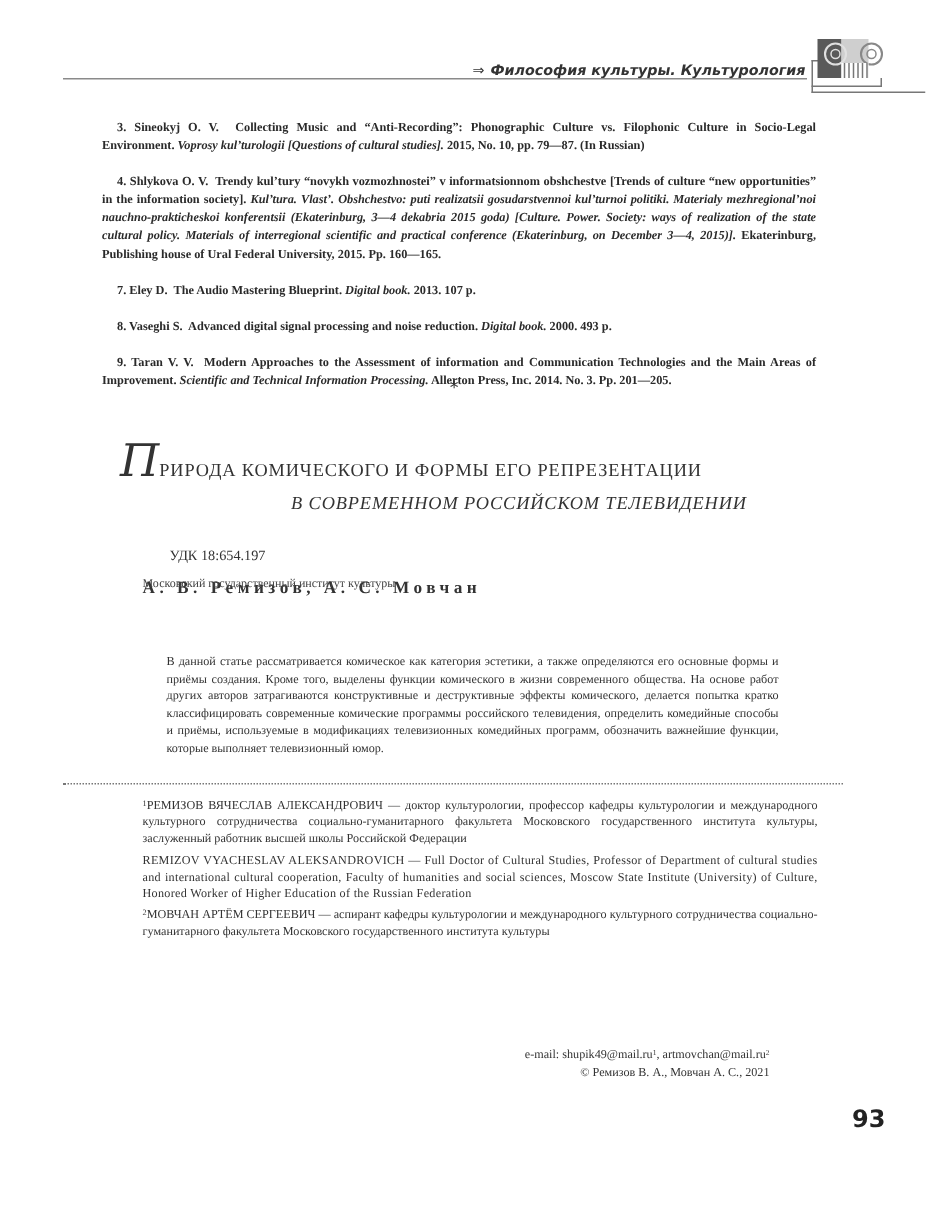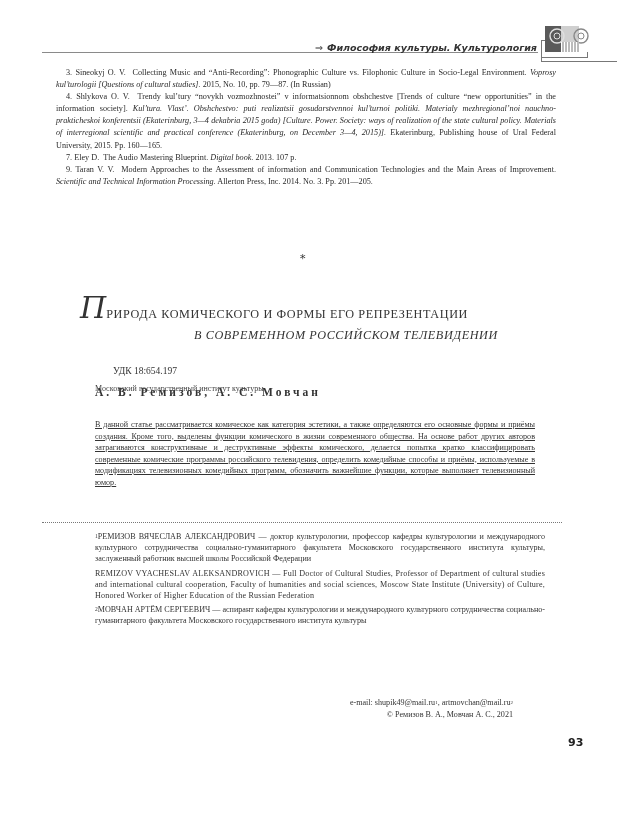--- a/index.html
+++ b/index.html
@@ -11,55 +11,55 @@
   .hdr-text .arrow { font-weight:normal; font-style:normal; margin-right:4px; }
   .logo { position:absolute; left:543px; top:26px; width:52px; height:30px; }
   .logo-frame-v { position:absolute; left:541px; top:40px; width:1px; height:22px; background:#777; }
   .logo-frame-h1 { position:absolute; left:541px; top:40px; width:14px; height:1px; background:#777; }
   .logo-frame-h2 { position:absolute; left:541px; top:61px; width:76px; height:1px; background:#777; }
   .logo-frame-v2 { position:absolute; left:587px; top:52px; width:1px; height:6px; background:#777; }
   .logo-frame-h3 { position:absolute; left:541px; top:57px; width:47px; height:1px; background:#777; }
 
   .refs { position:absolute; left:56px; top:67px; width:500px; font-size:8.2px; line-height:12.1px;
           font-family:"Liberation Serif", serif; color:#2a2a2a; text-align:justify; }
-  .refs p { margin:0; text-indent:10px; }
+  .refs p { margin:12px; text-indent:10px;font-weight:bold; }
   .refs i { font-style:italic; }
   .star { position:absolute; left:300px; top:252px; font-size:11px; color:#333; }
 
   .title { position:absolute; left:80px; top:298px; width:470px; font-family:"Liberation Serif", serif;
            color:#333; font-size:14.5px; letter-spacing:0.6px; font-variant:small-caps; }
   .title .cap { font-family:"DejaVu Serif", serif; font-style:italic; font-size:30px; font-variant:normal;
                 line-height:20px; letter-spacing:0; }
   .title .l1 { position:absolute; left:0; top:0; white-space:nowrap; }
   .title .l2 { position:absolute; left:114px; top:30px; white-space:nowrap; font-style:italic; font-variant:normal;
                text-transform:uppercase; font-size:12.2px; }
   .title .l1 .rest { text-transform:uppercase; font-size:12.2px; }
   .udk { position:absolute; left:113px; top:366px; font-size:9.5px; font-family:"Liberation Serif", serif; color:#333; }
   .authors { position:absolute; left:95px; top:386px; font-size:11.5px; font-weight:bold; letter-spacing:3px;
              font-family:"Liberation Serif", serif; color:#333; white-space:nowrap; }
   .affil { position:absolute; left:95px; top:384px; font-size:8px; color:#444; font-family:Liberation Serif, serif; }
 
   .abstract { position:absolute; left:95px; top:419px; width:440px; font-size:8.1px; line-height:11.5px;
               font-family:"Liberation Serif", serif; color:#333; text-align:justify; }
-  .abstract p { margin:0;text-decoration:underline; }
+  .abstract p { margin:16px; }
   .kw-label { font-style:italic; }
 
   .dotline { position:absolute; left:42px; top:522px; width:520px; border-top:1px dotted #777; height:0; }
 
   .bio { position:absolute; left:95px; top:531px; width:450px; font-size:8.1px; line-height:11.2px;
          font-family:"Liberation Serif", serif; color:#333; text-align:justify; }
   .bio p { margin:0 0 3px 0; }
   .bio sup { font-size:5.5px; vertical-align:top; }
   .bio .en { letter-spacing:0.2px; }
 
   .contacts { position:absolute; right:104px; top:697px; text-align:right; font-size:8.1px; line-height:11.5px;
               font-family:"Liberation Serif", serif; color:#333; }
   .contacts sup { font-size:5px; vertical-align:top; }
   .page-num { position:absolute; left:568px; top:736px; font-family:"DejaVu Sans", sans-serif; font-weight:bold;
-              font-size:11px; color:#222; }
+              font-size:16px; color:#222; }
 </style>
 </head>
 <body>
 
 <div class="hdr-line"></div>
 <div class="hdr-text">
   <span class="arrow">⇒</span><span>Философия культуры. Культурология</span>
 </div>
 <div class="logo-frame-v"></div>
 <div class="logo-frame-h1"></div>
@@ -81,20 +81,21 @@
       <line x1="29" y1="16" x2="29" y2="26"></line>
     <line x1="32" y1="16" x2="32" y2="26"></line>
       <line x1="35" y1="16" x2="35" y2="26"></line>
   </g>
 </svg>
 
 <div class="refs">
   <p><span>3.</span> <span>Sineokyj O. V.</span>&nbsp; <span>Collecting Music and “Anti-Recording”: Phonographic Culture vs. Filophonic Culture in Socio-Legal Environment.</span> <i>Voprosy kul’turologii [Questions of cultural studies].</i> <span>2015, No. 10, pp. 79—87. (In Russian)</span></p>
   <p><span>4.</span> <span>Shlykova O. V.</span>&nbsp; <span>Trendy kul’tury “novykh vozmozhnostei” v informatsionnom obshchestve [Trends of culture “new opportunities” in the information society].</span> <i>Kul’tura. Vlast’. Obshchestvo: puti realizatsii gosudarstvennoi kul’turnoi politiki. Materialy mezhregional’noi nauchno-prakticheskoi konferentsii (Ekaterinburg, 3—4 dekabria 2015 goda) [Culture. Power. Society: ways of realization of the state cultural policy. Materials of interregional scientific and practical conference (Ekaterinburg, on December 3—4, 2015)].</i> <span>Ekaterinburg, Publishing house of Ural Federal University, 2015. Pp. 160—165.</span></p>
   <p><span>7.</span> <span>Eley D.</span>&nbsp; <span>The Audio Mastering Blueprint.</span> <i>Digital book.</i> <span>2013. 107 p.</span></p>
+  <p><span>8.</span> <span>Vaseghi S.</span>&nbsp; <span>Advanced digital signal processing and noise reduction.</span> <i>Digital book.</i> <span>2000. 493 p.</span></p>
   <p><span>9.</span> <span>Taran V. V.</span>&nbsp; <span>Modern Approaches to the Assessment of information and Communication Technologies and the Main Areas of Improvement.</span> <i>Scientific and Technical Information Processing.</i> <span>Allerton Press, Inc. 2014. No. 3. Pp. 201—205.</span></p>
 </div>
 
 <div class="star">*</div>
 
 <div class="title">
   <div class="l1"><span class="cap">П</span><span class="rest">рирода комического и формы его репрезентации</span></div>
   <div class="l2">в современном российском телевидении</div>
 </div>
 

